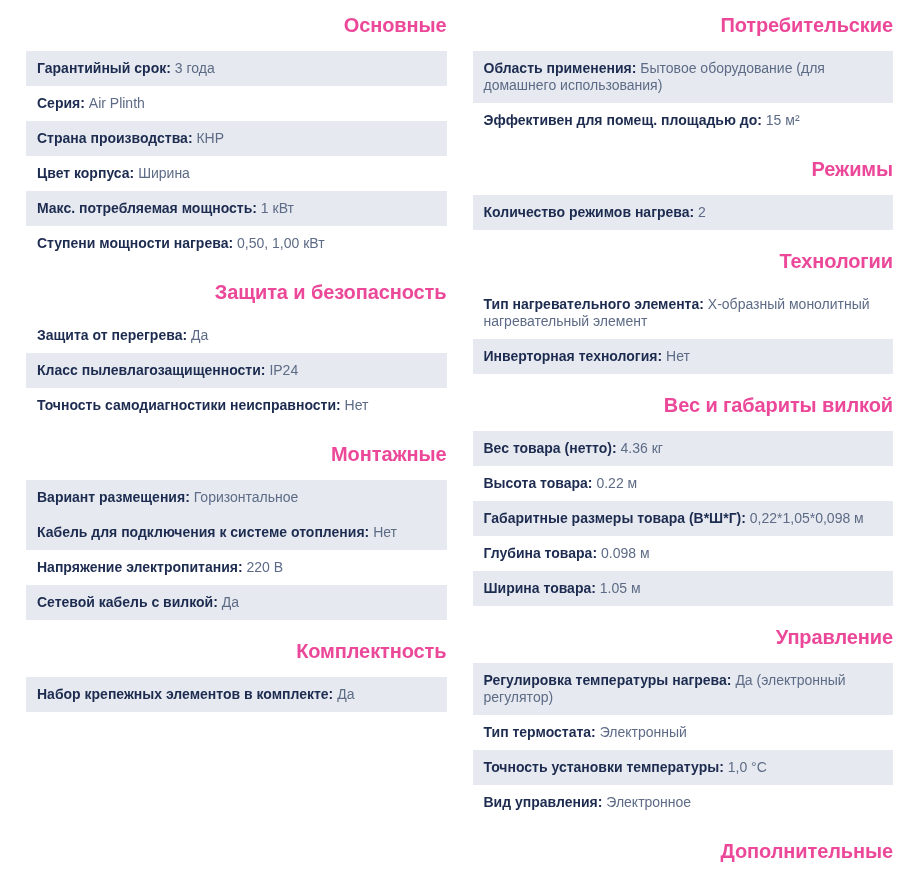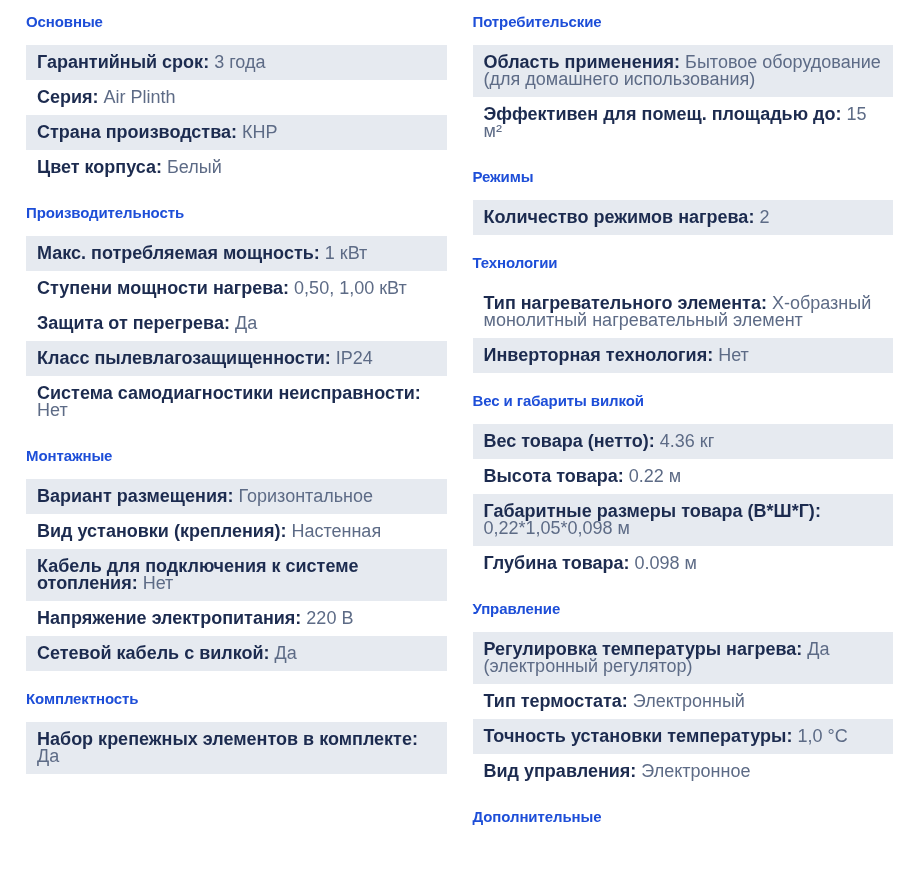--- a/index.html
+++ b/index.html
@@ -29,36 +29,37 @@
   .specs-column {
     width: 50%;
     box-sizing: border-box;
   }
   .specs-column.left  { padding-right: 13px; padding-left: 14px; }
   .specs-column.right { padding-left: 13px; padding-right: 14px; }
 
   .group { margin: 0; }
 
   .group-title {
-    font-size: 15px;
+    font-size: 20px;
     font-weight: 700;
     line-height: 1.2;
-    color: #1d4ed8;
+    color: #ec4899;
     letter-spacing: -0.1px;
     margin: 0;
     padding: 19px 0 14px 0;
+    text-align: right;
   }
   .group:first-child > .group-title { padding-top: 13px; }
 
   .group-rows { display: block; }
 
   .spec-row {
     box-sizing: border-box;
     padding: 9px 10px 9px 11px;
-    font-size: 18px;
+    font-size: 14px;
     line-height: 17px;
     min-height: 35px;
     background: #ffffff;
     display: block;
   }
   .spec-row.striped { background: #e6eaf0; }
 
   .spec-label {
     font-weight: 700;
     color: #1c2b4f;
@@ -76,42 +77,41 @@
 <body>
 
 <div class="specs-page">
   <div class="specs-column left">
       <div class="group">
         <h2 class="group-title">Основные</h2>
         <div class="group-rows">
           <div class="spec-row striped"><span class="spec-label">Гарантийный срок</span><span class="spec-sep">: </span><span class="spec-value">3 года</span></div>
           <div class="spec-row"><span class="spec-label">Серия</span><span class="spec-sep">: </span><span class="spec-value">Air Plinth</span></div>
           <div class="spec-row striped"><span class="spec-label">Страна производства</span><span class="spec-sep">: </span><span class="spec-value">КНР</span></div>
-          <div class="spec-row"><span class="spec-label">Цвет корпуса</span><span class="spec-sep">: </span><span class="spec-value">Белый</span></div>
+          <div class="spec-row"><span class="spec-label">Цвет корпуса</span><span class="spec-sep">: </span><span class="spec-value">Ширина</span></div>
         </div>
       </div>
       <div class="group">
-        <h2 class="group-title">Производительность</h2>
         <div class="group-rows">
           <div class="spec-row striped"><span class="spec-label">Макс. потребляемая мощность</span><span class="spec-sep">: </span><span class="spec-value">1 кВт</span></div>
           <div class="spec-row"><span class="spec-label">Ступени мощности нагрева</span><span class="spec-sep">: </span><span class="spec-value">0,50, 1,00 кВт</span></div>
         </div>
       </div>
       <div class="group">
+        <h2 class="group-title">Защита и безопасность</h2>
         <div class="group-rows">
           <div class="spec-row"><span class="spec-label">Защита от перегрева</span><span class="spec-sep">: </span><span class="spec-value">Да</span></div>
           <div class="spec-row striped"><span class="spec-label">Класс пылевлагозащищенности</span><span class="spec-sep">: </span><span class="spec-value">IP24</span></div>
-          <div class="spec-row"><span class="spec-label">Система самодиагностики неисправности</span><span class="spec-sep">: </span><span class="spec-value">Нет</span></div>
+          <div class="spec-row"><span class="spec-label">Точность самодиагностики неисправности</span><span class="spec-sep">: </span><span class="spec-value">Нет</span></div>
         </div>
       </div>
       <div class="group">
         <h2 class="group-title">Монтажные</h2>
         <div class="group-rows">
           <div class="spec-row striped"><span class="spec-label">Вариант размещения</span><span class="spec-sep">: </span><span class="spec-value">Горизонтальное</span></div>
-          <div class="spec-row"><span class="spec-label">Вид установки (крепления)</span><span class="spec-sep">: </span><span class="spec-value">Настенная</span></div>
           <div class="spec-row striped"><span class="spec-label">Кабель для подключения к системе отопления</span><span class="spec-sep">: </span><span class="spec-value">Нет</span></div>
           <div class="spec-row"><span class="spec-label">Напряжение электропитания</span><span class="spec-sep">: </span><span class="spec-value">220 В</span></div>
           <div class="spec-row striped"><span class="spec-label">Сетевой кабель с вилкой</span><span class="spec-sep">: </span><span class="spec-value">Да</span></div>
         </div>
       </div>
       <div class="group">
         <h2 class="group-title">Комплектность</h2>
         <div class="group-rows">
           <div class="spec-row striped"><span class="spec-label">Набор крепежных элементов в комплекте</span><span class="spec-sep">: </span><span class="spec-value">Да</span></div>
         </div>
@@ -138,20 +138,21 @@
           <div class="spec-row striped"><span class="spec-label">Инверторная технология</span><span class="spec-sep">: </span><span class="spec-value">Нет</span></div>
         </div>
       </div>
       <div class="group">
         <h2 class="group-title">Вес и габариты вилкой</h2>
         <div class="group-rows">
           <div class="spec-row striped"><span class="spec-label">Вес товара (нетто)</span><span class="spec-sep">: </span><span class="spec-value">4.36 кг</span></div>
           <div class="spec-row"><span class="spec-label">Высота товара</span><span class="spec-sep">: </span><span class="spec-value">0.22 м</span></div>
           <div class="spec-row striped"><span class="spec-label">Габаритные размеры товара (В*Ш*Г)</span><span class="spec-sep">: </span><span class="spec-value">0,22*1,05*0,098 м</span></div>
           <div class="spec-row"><span class="spec-label">Глубина товара</span><span class="spec-sep">: </span><span class="spec-value">0.098 м</span></div>
+          <div class="spec-row striped"><span class="spec-label">Ширина товара</span><span class="spec-sep">: </span><span class="spec-value">1.05 м</span></div>
         </div>
       </div>
       <div class="group">
         <h2 class="group-title">Управление</h2>
         <div class="group-rows">
           <div class="spec-row striped"><span class="spec-label">Регулировка температуры нагрева</span><span class="spec-sep">: </span><span class="spec-value">Да (электронный регулятор)</span></div>
           <div class="spec-row"><span class="spec-label">Тип термостата</span><span class="spec-sep">: </span><span class="spec-value">Электронный</span></div>
           <div class="spec-row striped"><span class="spec-label">Точность установки температуры</span><span class="spec-sep">: </span><span class="spec-value">1,0 °C</span></div>
           <div class="spec-row"><span class="spec-label">Вид управления</span><span class="spec-sep">: </span><span class="spec-value">Электронное</span></div>
         </div>

